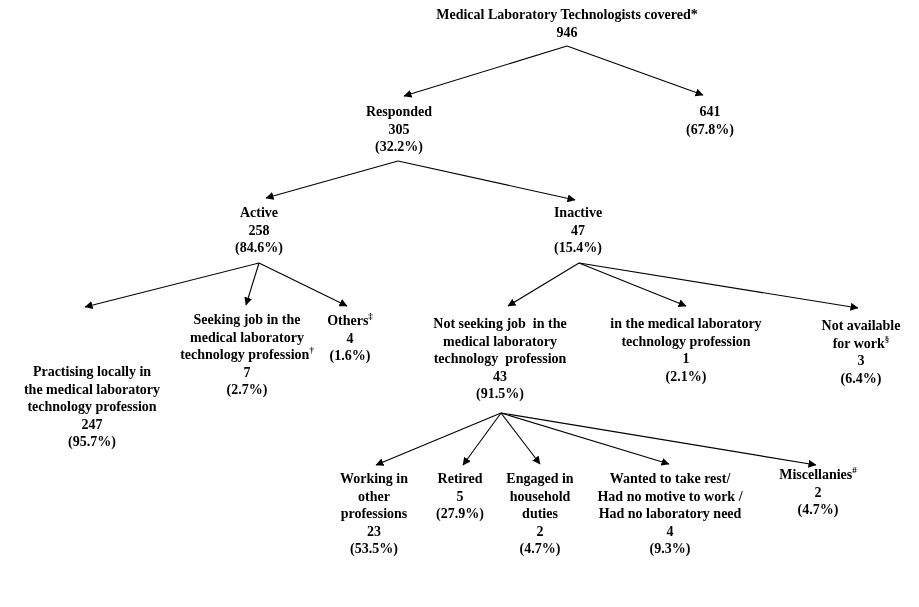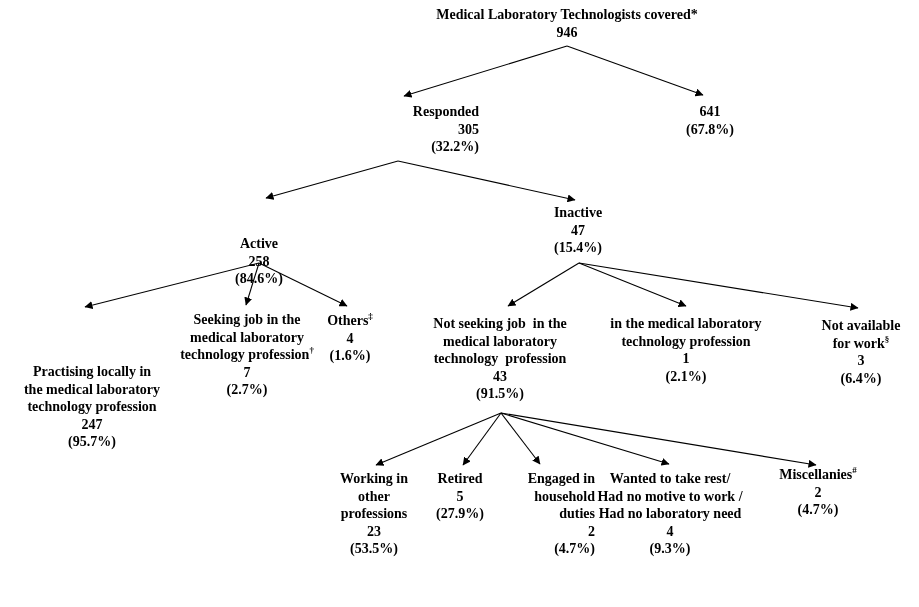--- a/index.html
+++ b/index.html
@@ -41,32 +41,32 @@
     <line x1="501" y1="413" x2="540" y2="464" marker-end="url(#ah)"></line>
     <line x1="501" y1="413" x2="669" y2="464" marker-end="url(#ah)"></line>
     <line x1="501" y1="413" x2="816" y2="465" marker-end="url(#ah)"></line>
   </svg>
 
   <div class="node" style="left:357px;top:6px;width:420px;">
     <div class="nline"><span>Medical Laboratory Technologists covered*</span></div>
     <div class="nline"><span>946</span></div>
   </div>
 
-  <div class="node" style="left:319px;top:103px;width:160px;text-align:right;">
+  <div class="node" style="left:319px;top:103px;width:160px;">
     <div class="nline"><span>Responded</span></div>
     <div class="nline"><span>305</span></div>
     <div class="nline"><span>(32.2%)</span></div>
   </div>
 
   <div class="node" style="left:620px;top:103px;width:180px;">
     <div class="nline"><span>641</span></div>
     <div class="nline"><span>(67.8%)</span></div>
   </div>
 
-  <div class="node" style="left:199px;top:204px;width:120px;margin-top:31px;">
+  <div class="node" style="left:199px;top:204px;width:120px;">
     <div class="nline"><span>Active</span></div>
     <div class="nline"><span>258</span></div>
     <div class="nline"><span>(84.6%)</span></div>
   </div>
 
   <div class="node" style="left:518px;top:204px;width:120px;">
     <div class="nline"><span>Inactive</span></div>
     <div class="nline"><span>47</span></div>
     <div class="nline"><span>(15.4%)</span></div>
   </div>
@@ -122,21 +122,21 @@
     <div class="nline"><span>23</span></div>
     <div class="nline"><span>(53.5%)</span></div>
   </div>
 
   <div class="node" style="left:415px;top:470px;width:90px;">
     <div class="nline"><span>Retired</span></div>
     <div class="nline"><span>5</span></div>
     <div class="nline"><span>(27.9%)</span></div>
   </div>
 
-  <div class="node" style="left:485px;top:470px;width:110px;text-align:right;">
+  <div class="node" style="left:485px;top:470px;width:110px;">
     <div class="nline"><span>Engaged in</span></div>
     <div class="nline"><span>household</span></div>
     <div class="nline"><span>duties</span></div>
     <div class="nline"><span>2</span></div>
     <div class="nline"><span>(4.7%)</span></div>
   </div>
 
   <div class="node" style="left:565px;top:470px;width:210px;">
     <div class="nline"><span>Wanted to take rest/</span></div>
     <div class="nline"><span>Had no motive to work /</span></div>

